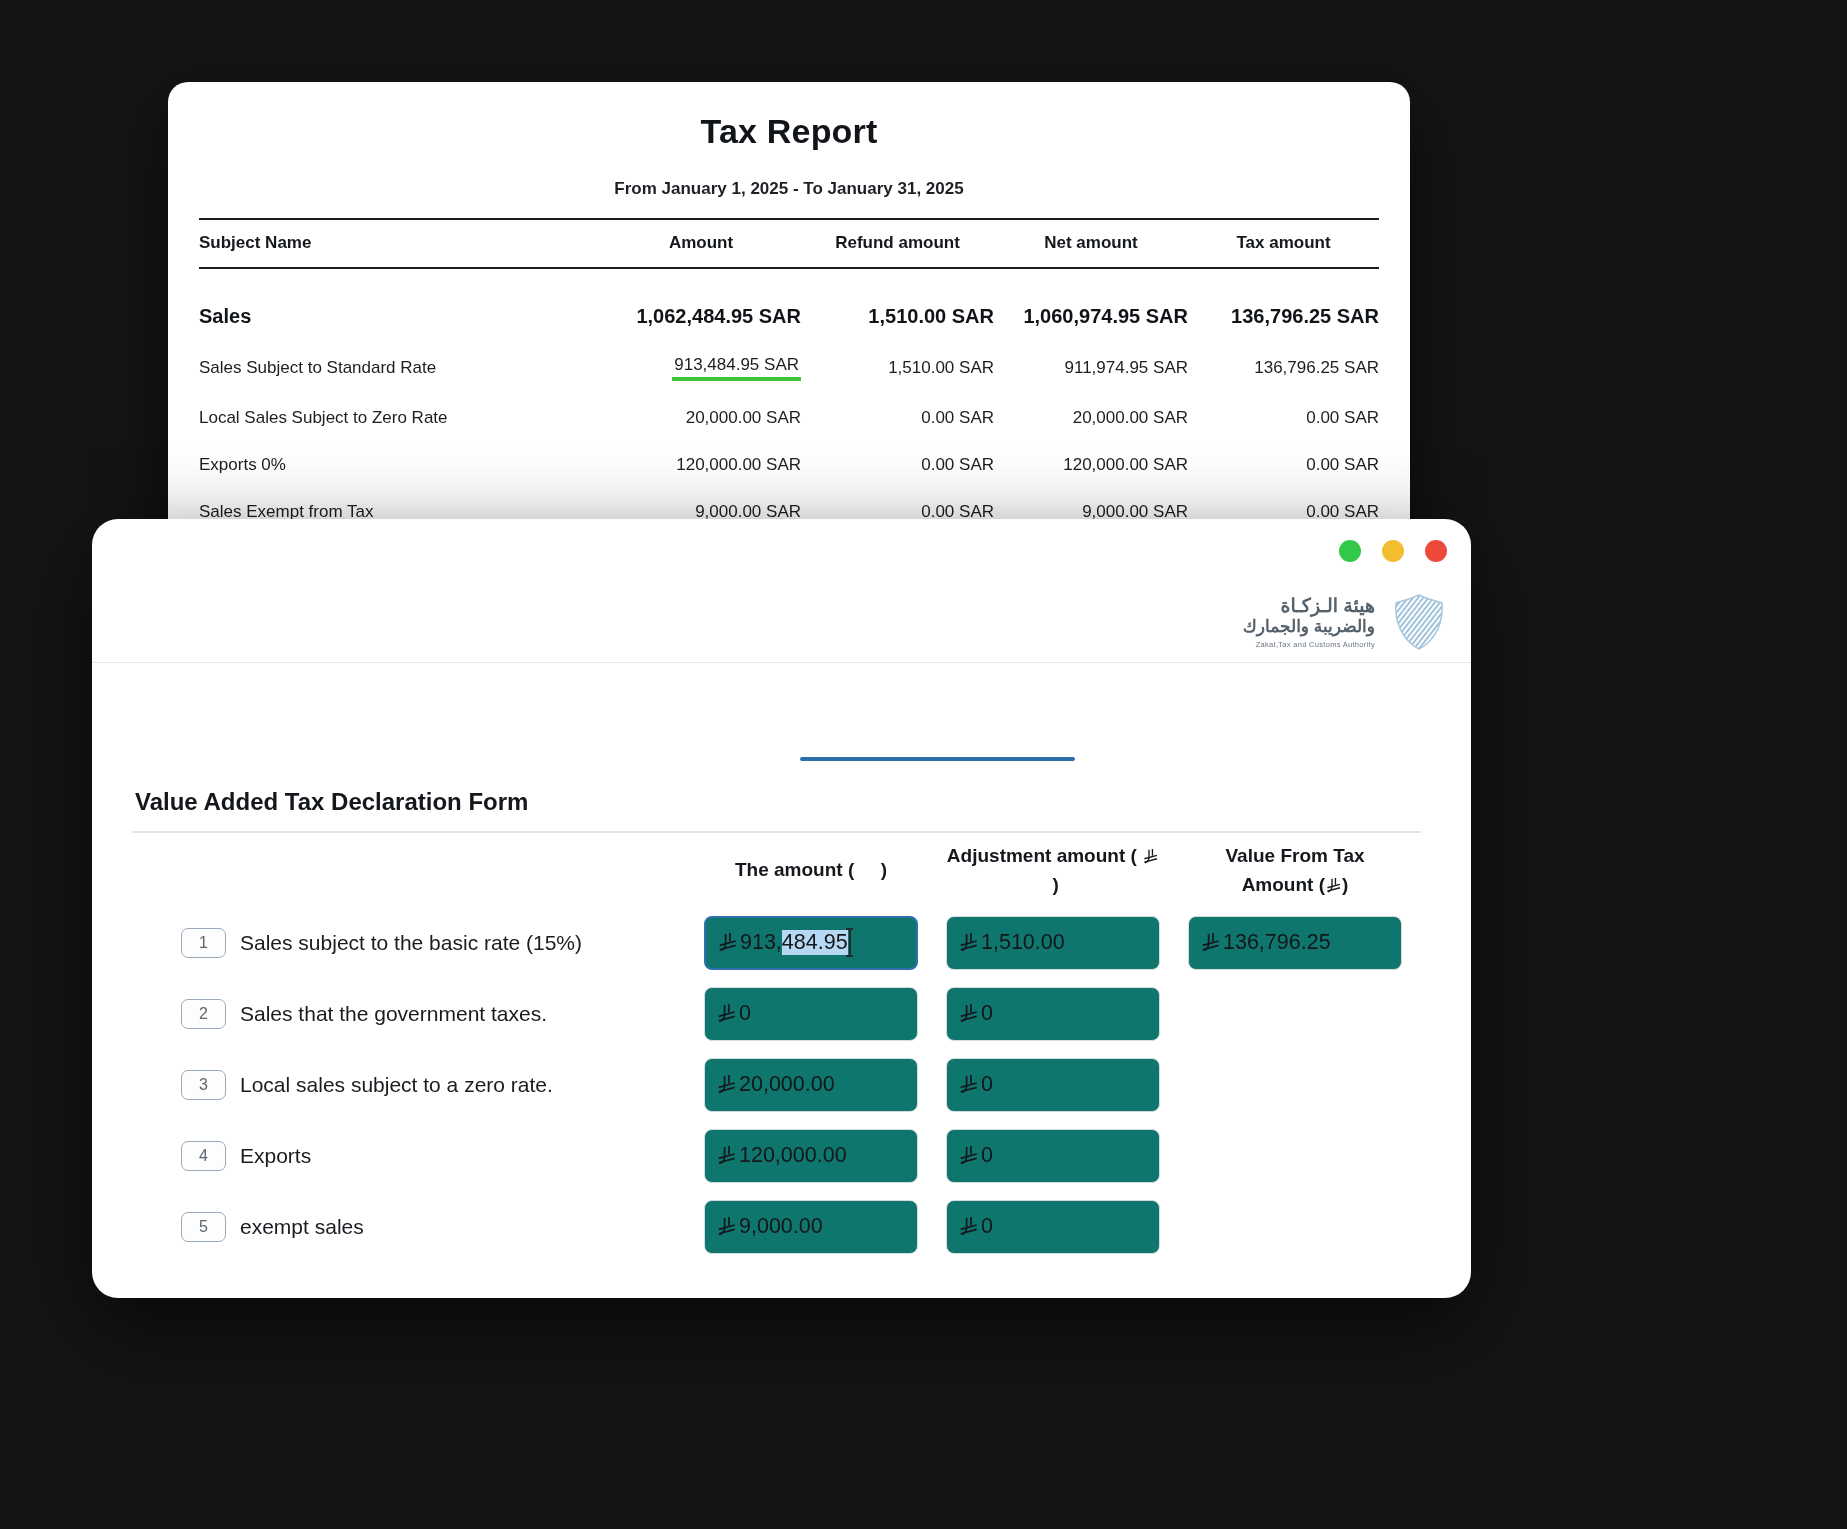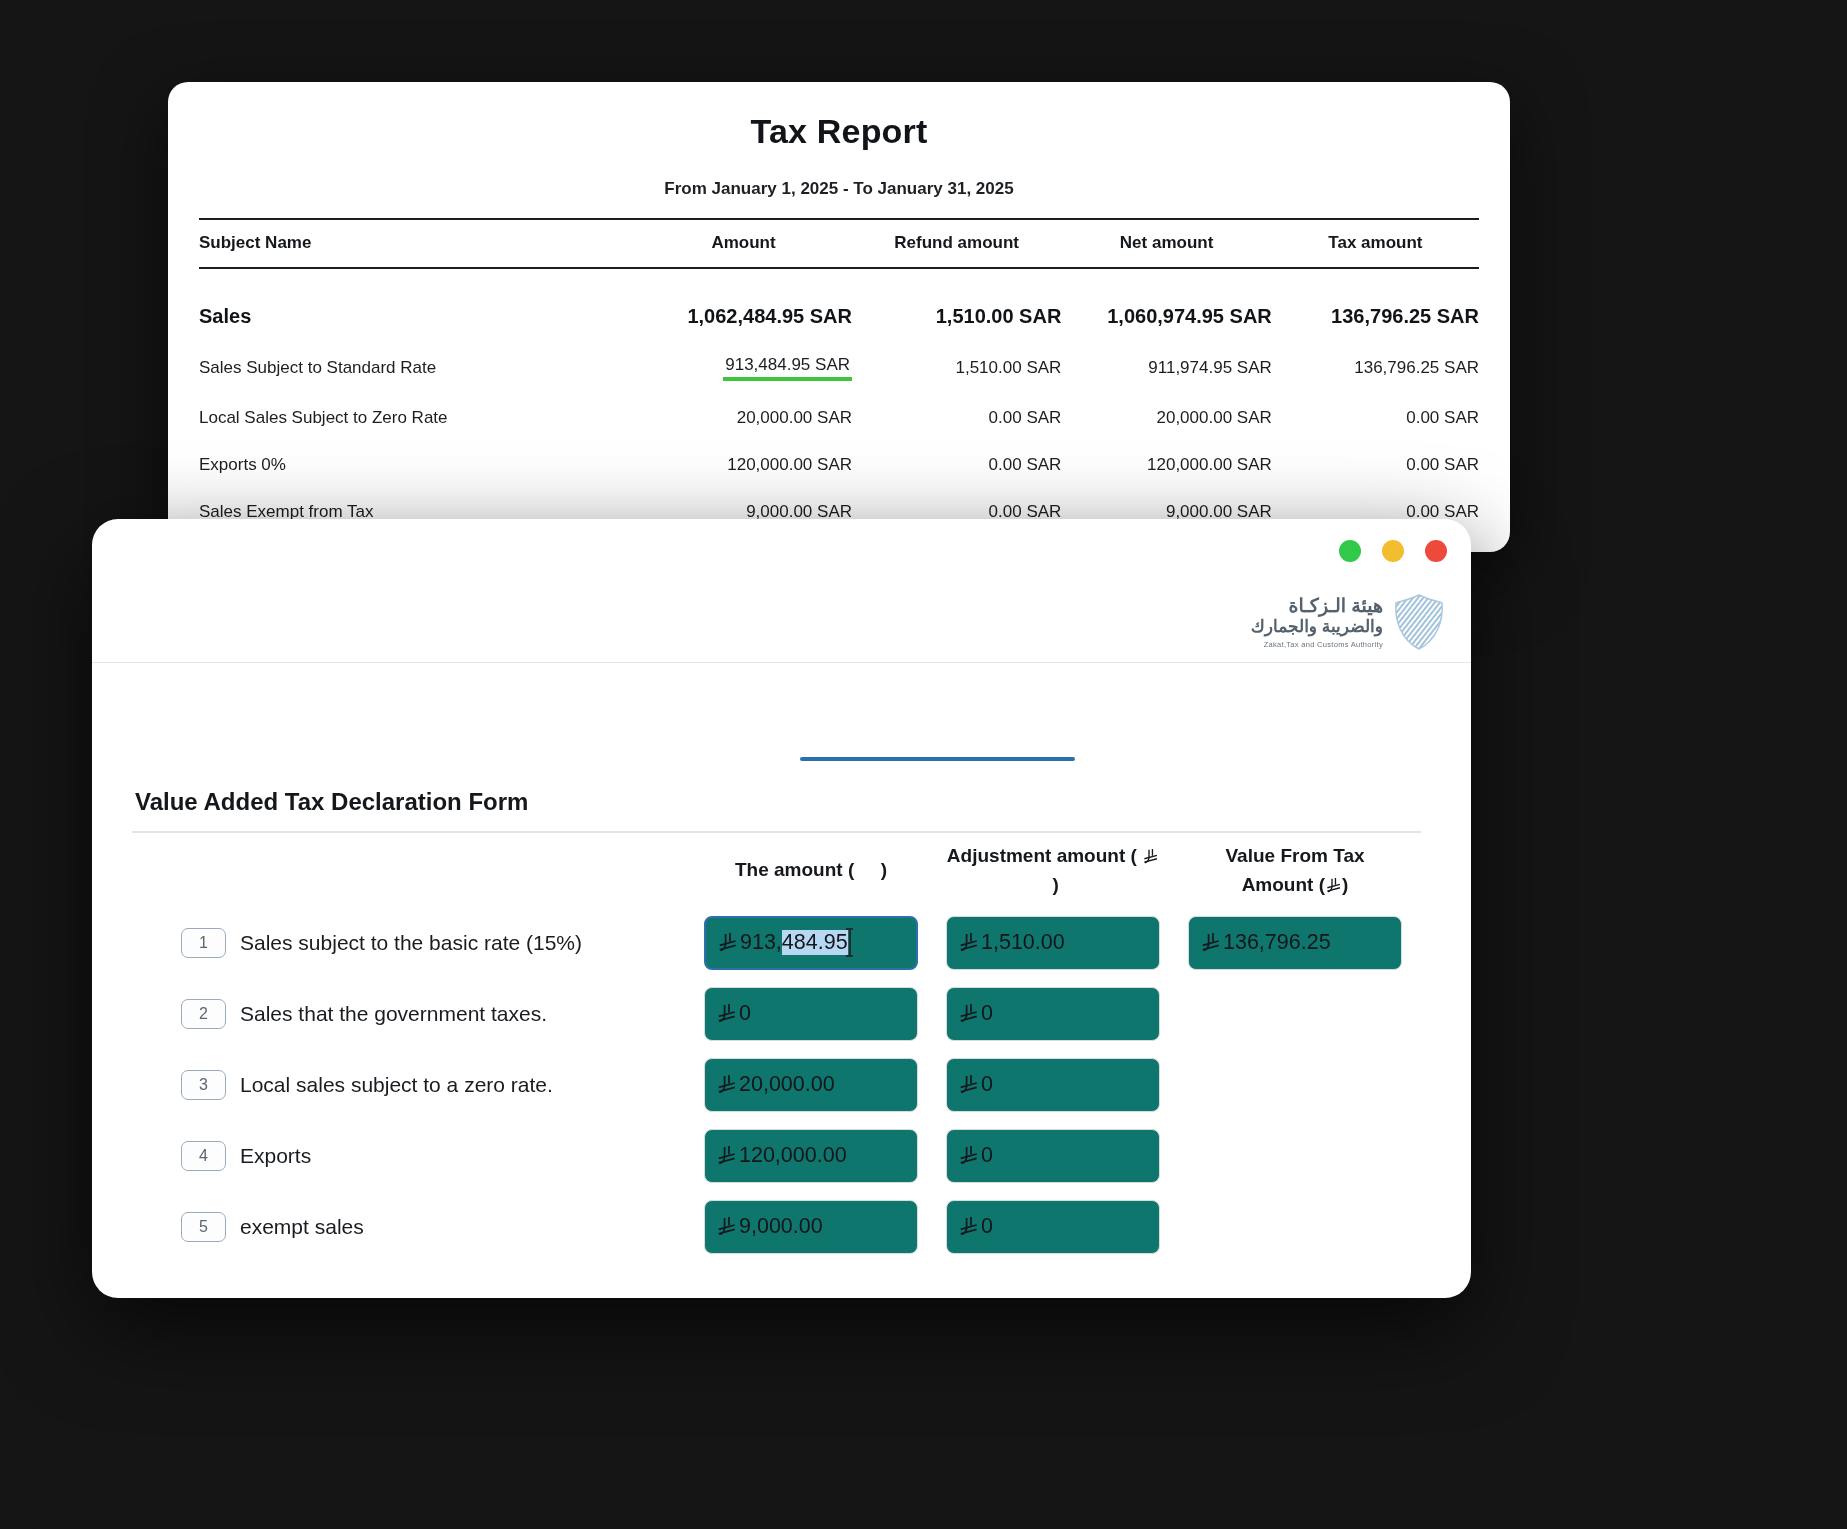--- a/index.html
+++ b/index.html
@@ -8,21 +8,21 @@
     background:#151515;
     font-family:"Liberation Sans", sans-serif;
     color:#16181c;
     overflow:hidden;
     position:relative;
   }
   .stage { position:absolute; inset:0; border-radius:36px; overflow:hidden; background:#151515; }
 
   
   .report-card {
-    position:absolute; left:168px; top:82px; width:1342px; height:470px;
+    position:absolute; left:168px; top:82px; width:1242px; height:470px;
     background:#ffffff; border-radius:20px; z-index:1;
     box-shadow:0 22px 70px rgba(0,0,0,.6);
     overflow:hidden;
   }
   .report-title { text-align:center; margin-top:30px; font-size:34px; font-weight:700; color:#111418; letter-spacing:.2px; }
   .report-subtitle { text-align:center; margin-top:28px; font-size:17px; font-weight:700; color:#1d2024; }
   .report-inner { padding:0 31px; }
   table.report-table { width:100%; border-collapse:collapse; table-layout:fixed; margin-top:19px; }
   table.report-table thead tr { border-top:2px solid #1b1d20; border-bottom:2px solid #1b1d20; }
   table.report-table th { font-size:17px; font-weight:700; padding:13px 0 14px; color:#15181c; }
@@ -40,21 +40,21 @@
     background:#ffffff; border-radius:26px; z-index:2;
     box-shadow:0 30px 90px rgba(0,0,0,.65);
     overflow:hidden;
   }
   .win-header { position:relative; height:144px; border-bottom:1px solid #e6e6e6; }
   .traffic { position:absolute; top:21px; right:24px; display:flex; gap:21px; }
   .light { width:22px; height:22px; border-radius:50%; }
   .light.green  { background:#33c948; }
   .light.yellow { background:#f2bd2e; }
   .light.red    { background:#ee4a3c; }
-  .brand { position:absolute; right:24px; bottom:10px; display:flex; align-items:center; gap:8px; }
+  .brand { position:absolute; right:24px; bottom:10px; display:flex; align-items:center; gap:16px; }
   .brand-text { text-align:right; direction:rtl; color:#55616c; }
   .brand-ar1 { font-size:19px; font-weight:700; letter-spacing:1px; line-height:1.15; }
   .brand-ar2 { font-size:17px; font-weight:700; line-height:1.2; }
   .brand-en  { direction:ltr; font-size:7.5px; color:#6b7680; letter-spacing:.3px; margin-top:2px; }
   .shield { width:56px; height:60px; }
 
   .tabstrip { position:relative; height:98px; }
   .tabbar { position:absolute; left:708px; top:94px; width:275px; height:4px; background:#2c6fad; border-radius:2px; }
 
   .form-title { margin:27px 0 0 43px; font-size:24px; font-weight:700; color:#14171b; }

